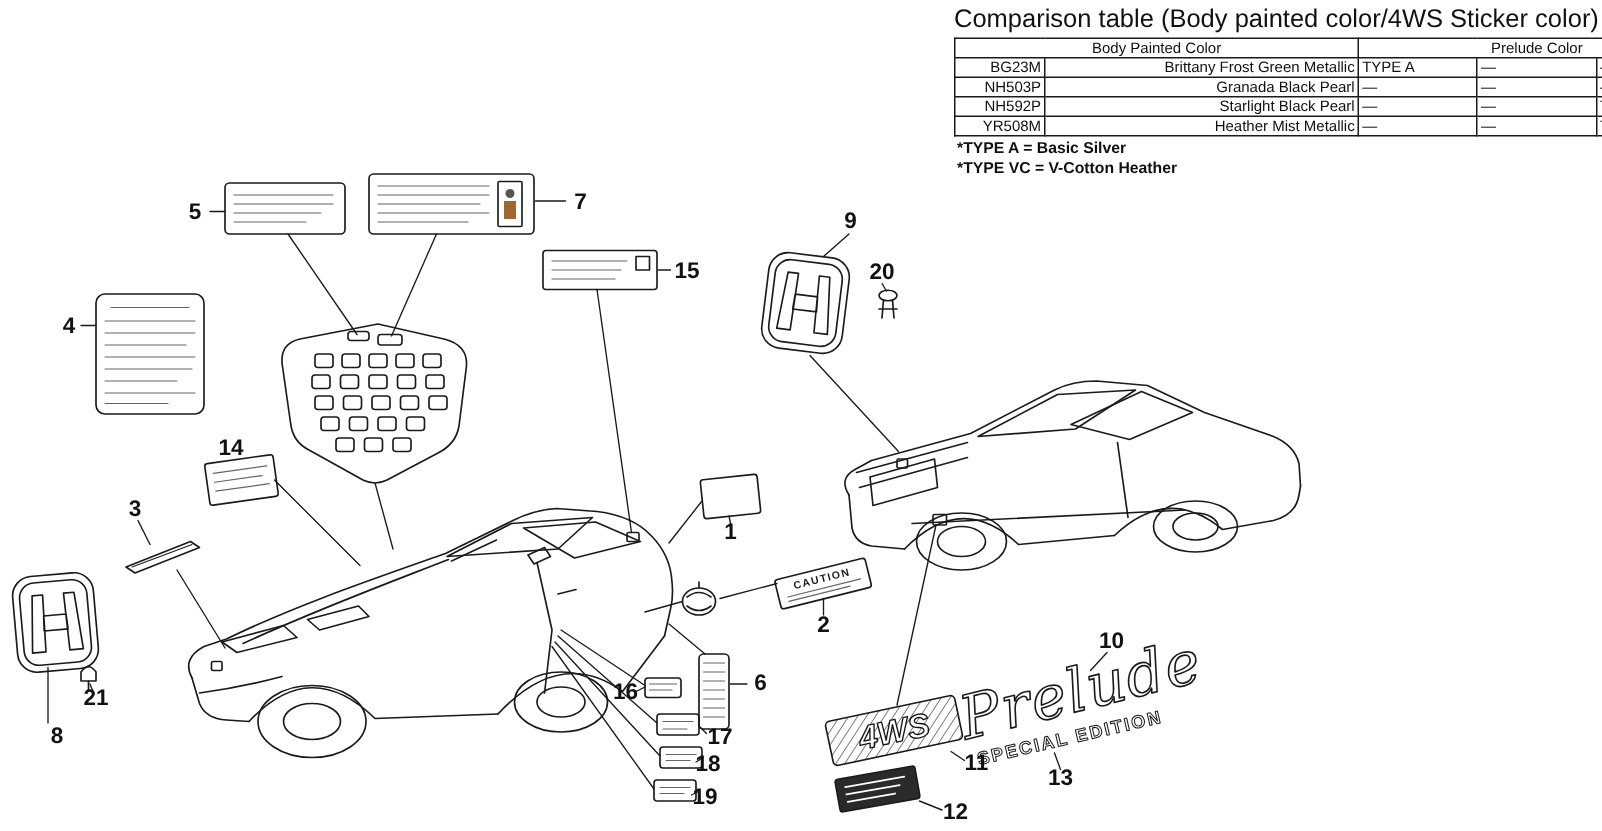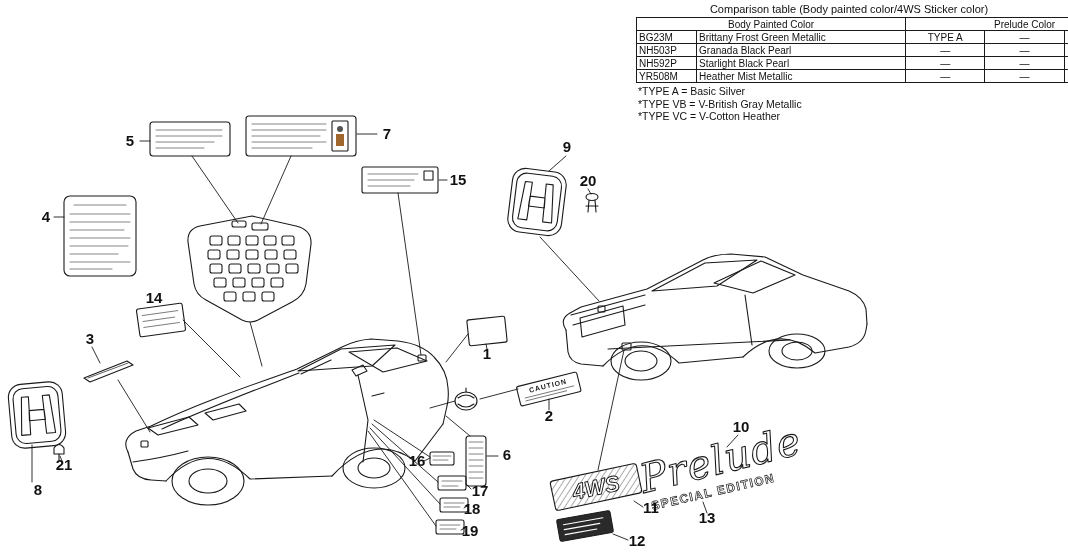--- a/index.html
+++ b/index.html
@@ -1,30 +1,30 @@
 <!DOCTYPE html>
 <html><head>
 <meta charset="utf-8">
 <style>
   html,body{margin:0;padding:0;background:#fff;}
   #stage{position:relative;width:1068px;height:554px;background:#fff;overflow:hidden;
          font-family:"Liberation Sans",sans-serif;color:#111;}
   svg.diagram{position:absolute;left:0;top:0;}
   .table-wrap{position:absolute;left:636px;top:3px;width:426px;}
-  .table-title{font-size:11px;color:#111;margin-bottom:2px;white-space:nowrap;text-align:center;}
+  .table-title{font-size:17px;color:#111;margin-bottom:2px;white-space:nowrap;text-align:center;}
   table.ctable{border-collapse:collapse;table-layout:fixed;width:508px;}
   .ctable th,.ctable td{border:1px solid #1a1a1a;font-size:10px;font-weight:normal;
       padding:0 2px;color:#111;overflow:hidden;white-space:nowrap;line-height:1.1;}
   .ctable tr{height:13px;}
   .ctable tr.hdr2{height:24px;}
   .ctable th{text-align:center;}
   .ctable th.wrap{white-space:normal;}
-  .ctable td.c{text-align:center;}
-  .ctable td.l{text-align:left;}
-  .footnotes{margin-top:2px;padding-left:2px;font-size:10.5px;line-height:1.2;}
+  .ctable td.c{}
+  .ctable td.l{text-align:right;}
+  .footnotes{margin-top:2px;padding-left:2px;font-size:10.5px;line-height:1.2;font-weight:bold;}
 </style>
 </head>
 <body>
 
 <div id="stage">
 
 <svg class="diagram" width="1068" height="554" viewBox="0 0 1068 554">
   <defs>
     <g id="hondaH">
       <rect x="0" y="0" width="54" height="64" rx="13"></rect>
@@ -362,18 +362,17 @@
       <td class="l">YR508M</td>
       <td class="l">Heather Mist Metallic</td>
       <td class="c">—</td>
       <td class="c">—</td>
       <td class="c">TYPE VB</td>
     </tr>
   </tbody>
       </table>
   <div class="footnotes">
     <div>*TYPE A = Basic Silver</div>
-    <div>*TYPE VB = V-British Gray Metallic</div>
     <div>*TYPE VC = V-Cotton Heather</div>
   </div>
 </div>
 
 </div>
 
 </body></html>

